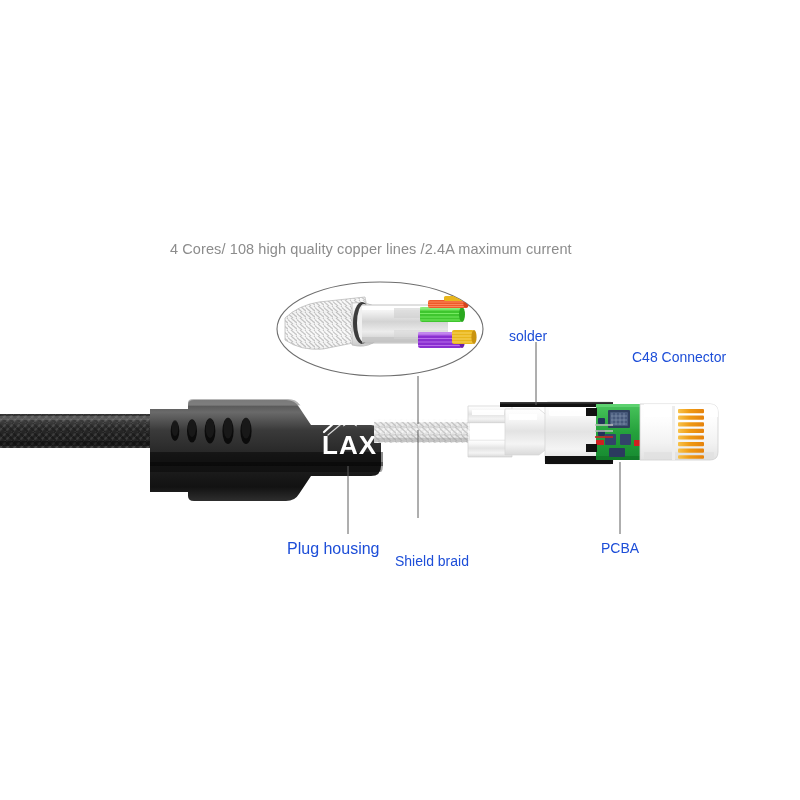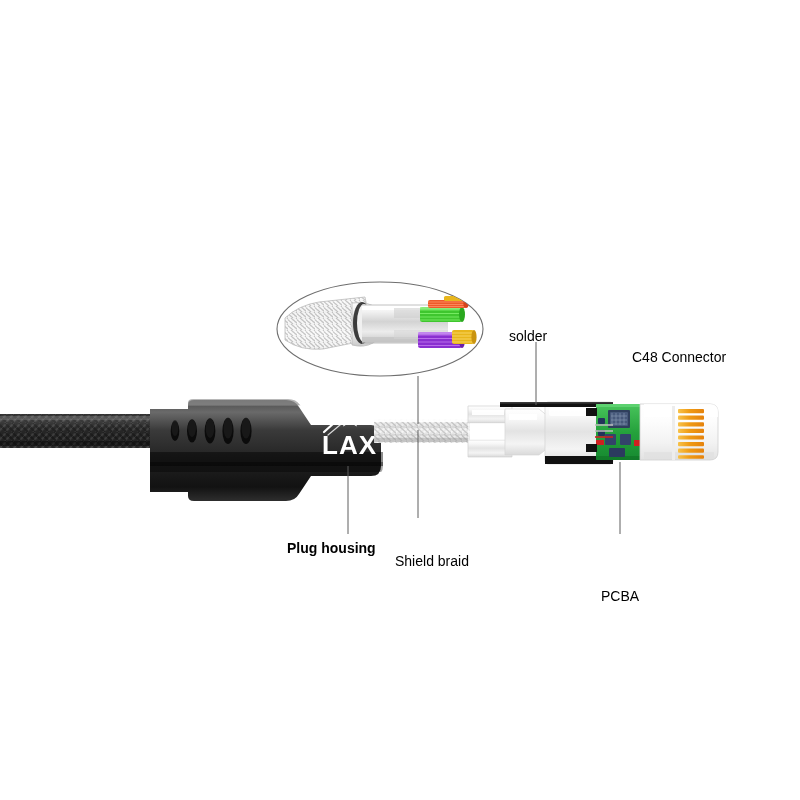--- a/index.html
+++ b/index.html
@@ -7,36 +7,36 @@
   body{
     width:800px;height:800px;
     background:#ffffff;
     font-family:"Liberation Sans", sans-serif;
     overflow:hidden;
     position:relative;
   }
   #stage{position:absolute;left:0;top:0;width:800px;height:800px;}
   .lbl{
     position:absolute;
-    color:#000000;
+    color:#1d4ed8;
     font-family:"Liberation Sans", sans-serif;
     white-space:nowrap;
     -webkit-font-smoothing:antialiased;
   }
   #headline{
     left:170px; top:241px;
     font-size:14.5px;
     color:#8c8c8c;
     letter-spacing:.1px;
   }
   #lbl-solder{left:509px; top:328px; font-size:14px;}
   #lbl-c48{left:604px; top:349px; font-size:14px;margin-left:28px;}
   #lbl-shield{left:395px; top:524px; font-size:14px;margin-top:29px;}
-  #lbl-plug{left:287px; top:540px; font-size:14px;font-weight:bold;}
-  #lbl-pcba{left:601px; top:540px; font-size:14px;margin-top:48px;}
+  #lbl-plug{left:287px; top:540px; font-size:16px;}
+  #lbl-pcba{left:601px; top:540px; font-size:14px;}
   svg#art{position:absolute;left:0;top:0;width:800px;height:800px;display:block;}
 </style>
 </head>
 <body>
 
 <div id="stage">
 
   <svg id="art" viewBox="0 0 800 800">
     <defs>
 
@@ -318,20 +318,21 @@
 
     <g stroke="#5f5f5f" stroke-width="1" fill="none">
       <path d="M418,376 L418,424"></path>
       <path d="M418,430 L418,518"></path>
       <path d="M536,342 L536,405"></path>
       <path d="M348,466 L348,534"></path>
       <path d="M620,462 L620,534"></path>
     </g>
   </svg>
 
+  <div class="lbl" id="headline">4 Cores/ 108 high quality copper lines /2.4A maximum current</div>
 
   <div class="lbl" id="lbl-solder">solder</div>
 
   <div class="lbl" id="lbl-c48">C48 Connector</div>
 
   <div class="lbl" id="lbl-shield">Shield braid</div>
 
   <div class="lbl" id="lbl-plug">Plug housing</div>
 
   <div class="lbl" id="lbl-pcba">PCBA</div>

